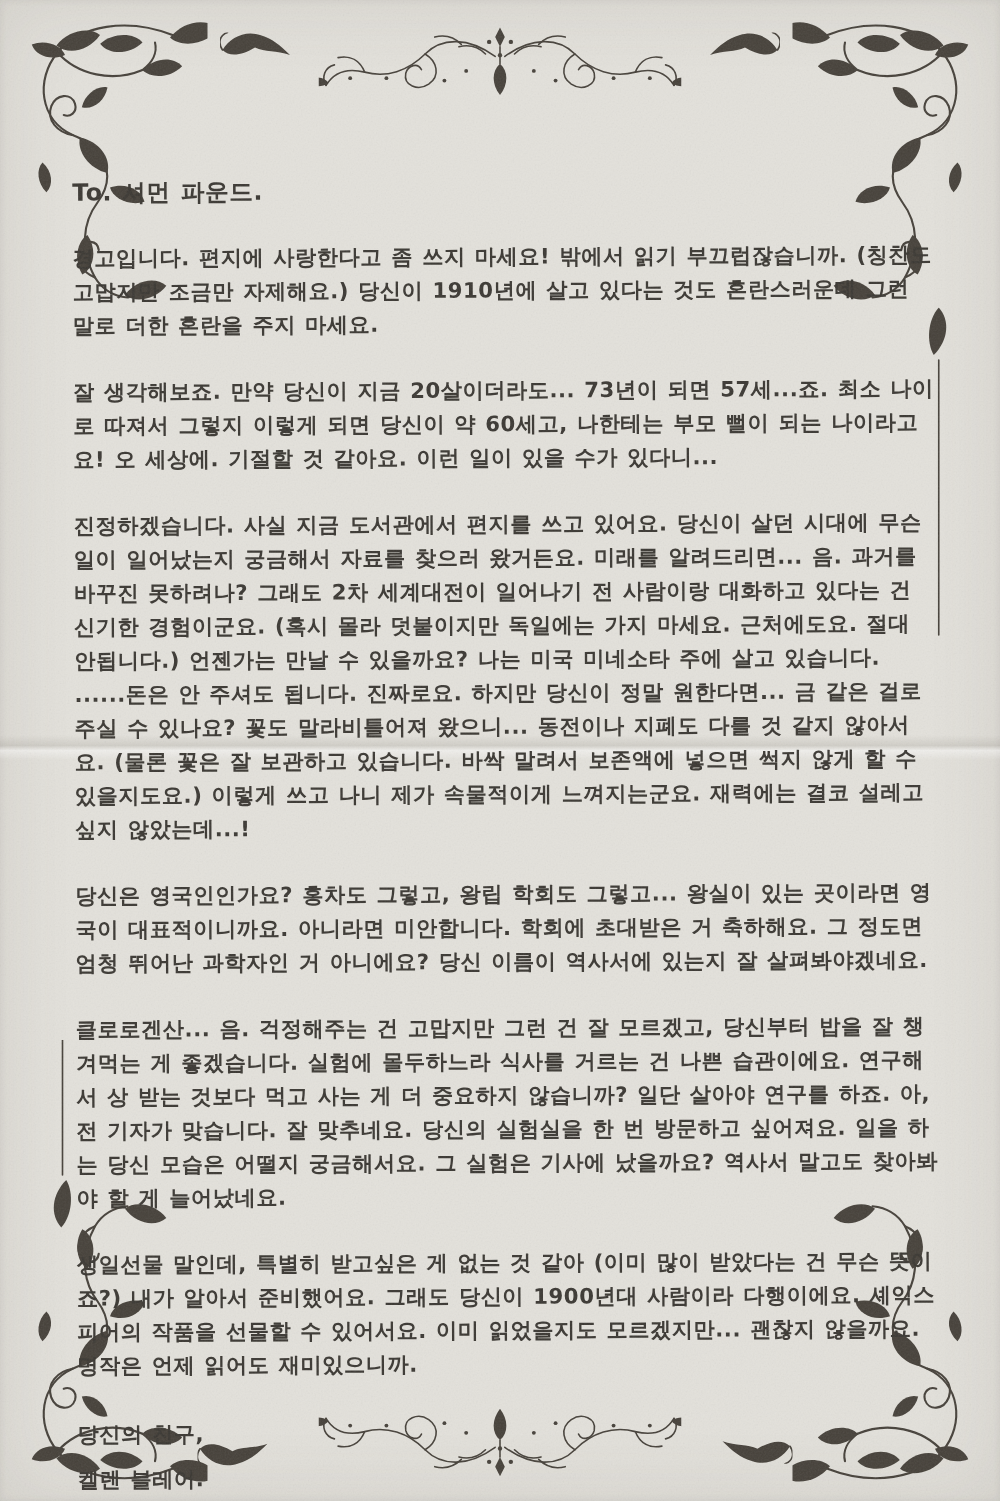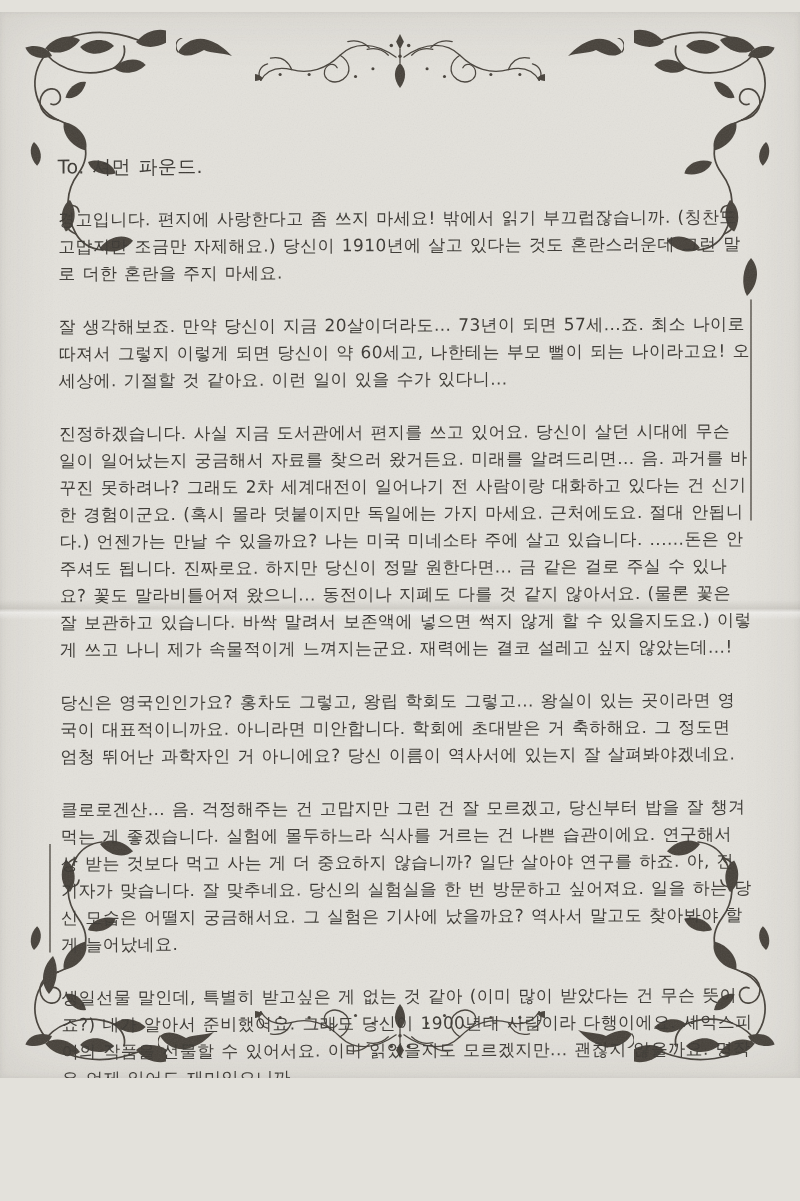--- a/index.html
+++ b/index.html
@@ -9,25 +9,26 @@
   }
   *{box-sizing:border-box;}
   html,body{margin:0;padding:0;}
   body{
     background:var(--paper);
     font-family:"DejaVu Sans","Liberation Sans",sans-serif;
   }
   .page{
     position:relative;
     width:800px;
-    height:1066px;
-    margin:12px auto;
+    height:1201px;
+    margin:0 auto;
     background:var(--paper);
     overflow:hidden;
     box-shadow:inset 0 0 60px rgba(90,85,75,0.12), inset 0 0 6px rgba(90,85,75,0.10);
+    font-weight:bold;
   }
   
   .grain{
     position:absolute;inset:0;width:800px;height:1201px;
     pointer-events:none;
     opacity:0.10;
   }
   
   .crease{
     position:absolute;

